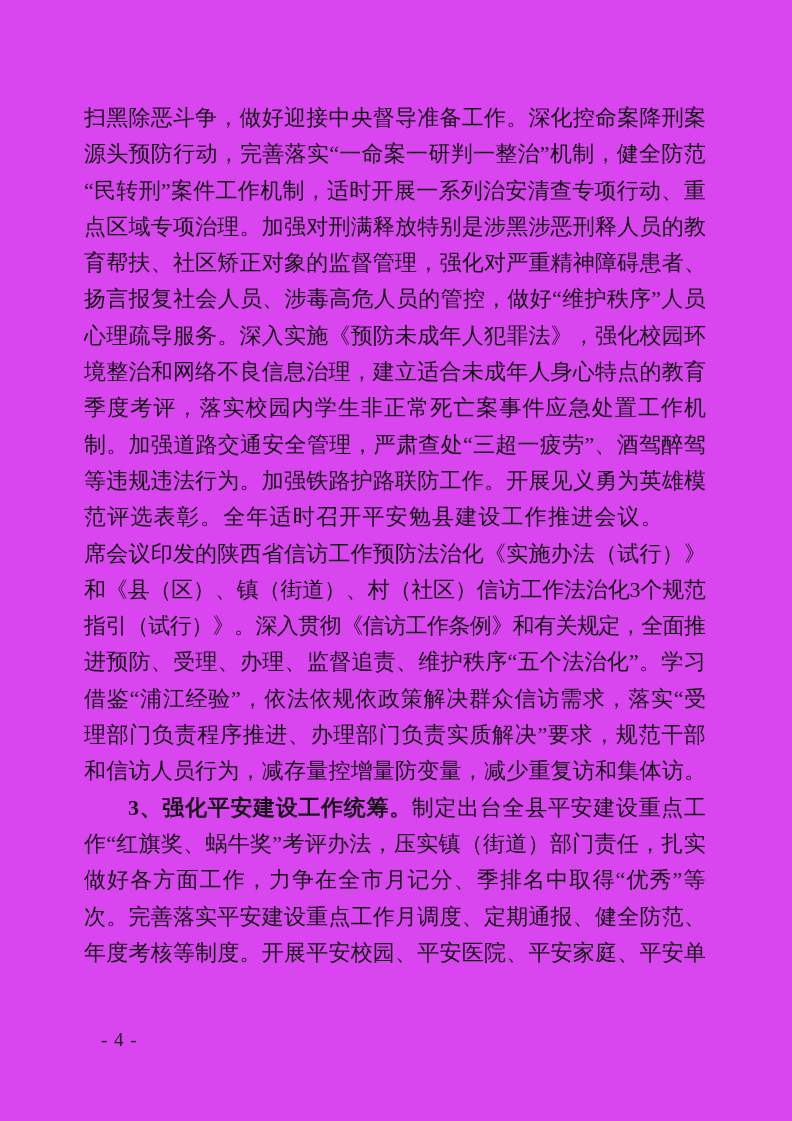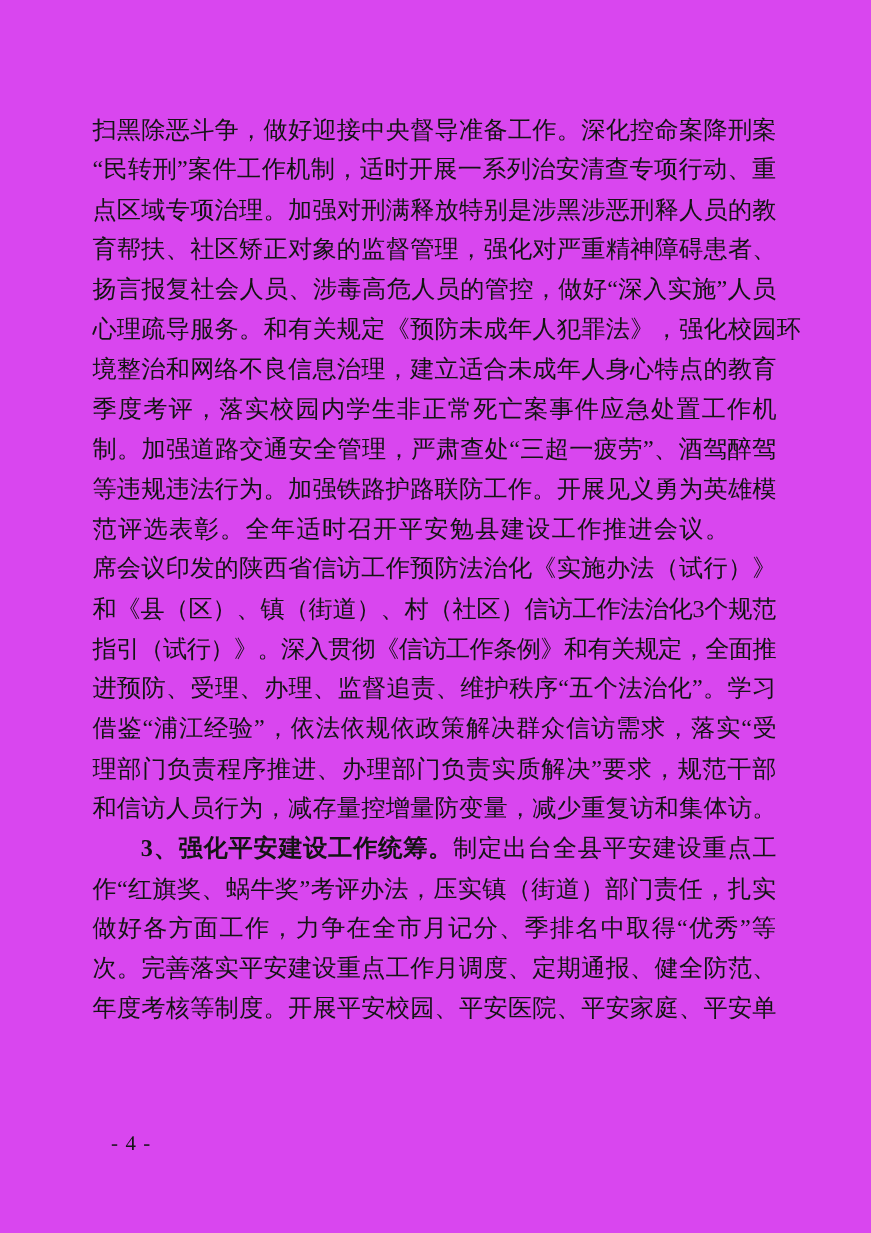--- a/index.html
+++ b/index.html
@@ -38,25 +38,26 @@
     letter-spacing: 1px;
     font-family: "Liberation Serif", "DejaVu Serif", serif;
   }
 </style>
 </head>
 <body>
 
 <div class="page">
   <div class="doc-body" id="doc-body">
       <div class="line"><span class="ls" style="letter-spacing: 0.22px;">扫黑除恶斗争，做好迎接中央督导准备工作。深化控命案降刑案</span></div>
+      <div class="line"><span class="ls" style="letter-spacing: 0.29px;">源头预防行动，完善落实“一命案一研判一整治”机制，健全防范</span></div>
       <div class="line"><span class="ls" style="letter-spacing: 0.29px;">“民转刑”案件工作机制，适时开展一系列治安清查专项行动、重</span></div>
       <div class="line"><span class="ls" style="letter-spacing: 0.22px;">点区域专项治理。加强对刑满释放特别是涉黑涉恶刑释人员的教</span></div>
       <div class="line"><span class="ls" style="letter-spacing: 0.22px;">育帮扶、社区矫正对象的监督管理，强化对严重精神障碍患者、</span></div>
-      <div class="line"><span class="ls" style="letter-spacing: 0.29px;">扬言报复社会人员、涉毒高危人员的管控，做好“深入实施”人员</span></div>
-      <div class="line"><span class="ls" style="letter-spacing: 0.22px;">心理疏导服务。和有关规定《预防未成年人犯罪法》，强化校园环</span></div>
+      <div class="line"><span class="ls" style="letter-spacing: 0.29px;">扬言报复社会人员、涉毒高危人员的管控，做好“维护秩序”人员</span></div>
+      <div class="line"><span class="ls" style="letter-spacing: 0.22px;">心理疏导服务。深入实施《预防未成年人犯罪法》，强化校园环</span></div>
       <div class="line"><span class="ls" style="letter-spacing: 0.22px;">境整治和网络不良信息治理，建立适合未成年人身心特点的教育</span></div>
       <div class="line"><span class="ls" style="letter-spacing: 1.08px;">季度考评，落实校园内学生非正常死亡案事件应急处置工作机</span></div>
       <div class="line"><span class="ls" style="letter-spacing: 0.29px;">制。加强道路交通安全管理，严肃查处“三超一疲劳”、酒驾醉驾</span></div>
       <div class="line"><span class="ls" style="letter-spacing: 0.22px;">等违规违法行为。加强铁路护路联防工作。开展见义勇为英雄模</span></div>
       <div class="line"><span class="ls" style="letter-spacing: 1.2px;">范评选表彰。全年适时召开平安勉县建设工作推进会议。</span></div>
       <div class="line"><span class="ls" style="letter-spacing: 0.22px;">席会议印发的陕西省信访工作预防法治化《实施办法（试行）》</span></div>
       <div class="line"><span class="ls" style="letter-spacing: -0.18px;">和《县（区）、镇（街道）、村（社区）信访工作法治化3个规范</span></div>
       <div class="line"><span class="ls" style="letter-spacing: -0.57px;">指引（试行）》。深入贯彻《信访工作条例》和有关规定，全面推</span></div>
       <div class="line"><span class="ls" style="letter-spacing: 0.29px; margin-top: 19px;">进预防、受理、办理、监督追责、维护秩序“五个法治化”。学习</span></div>
       <div class="line"><span class="ls" style="letter-spacing: 0.75px;">借鉴“浦江经验”，依法依规依政策解决群众信访需求，落实“受</span></div>

